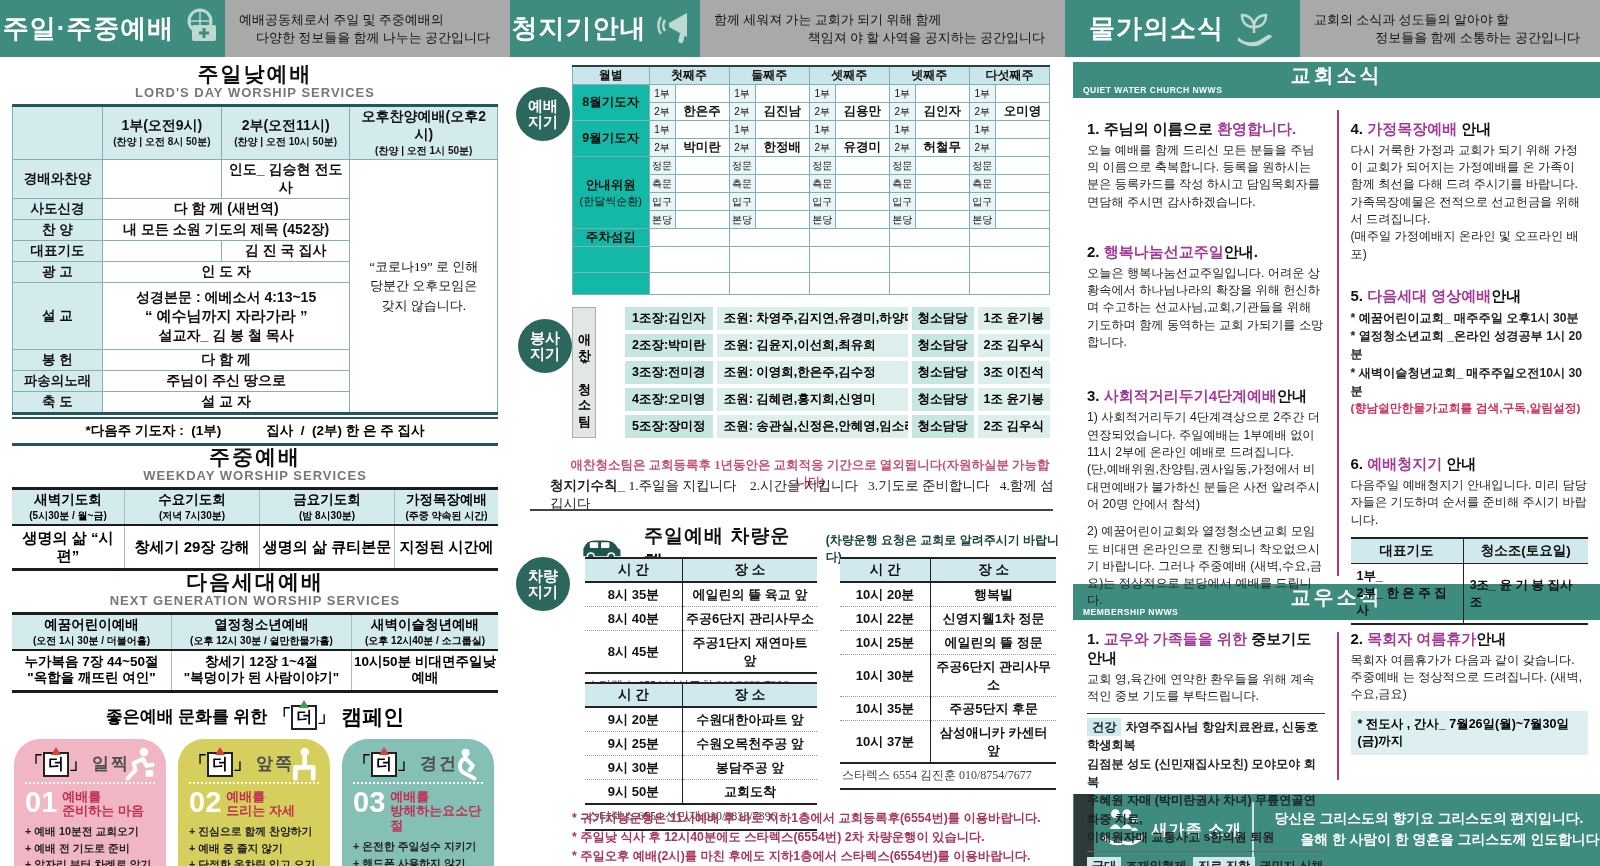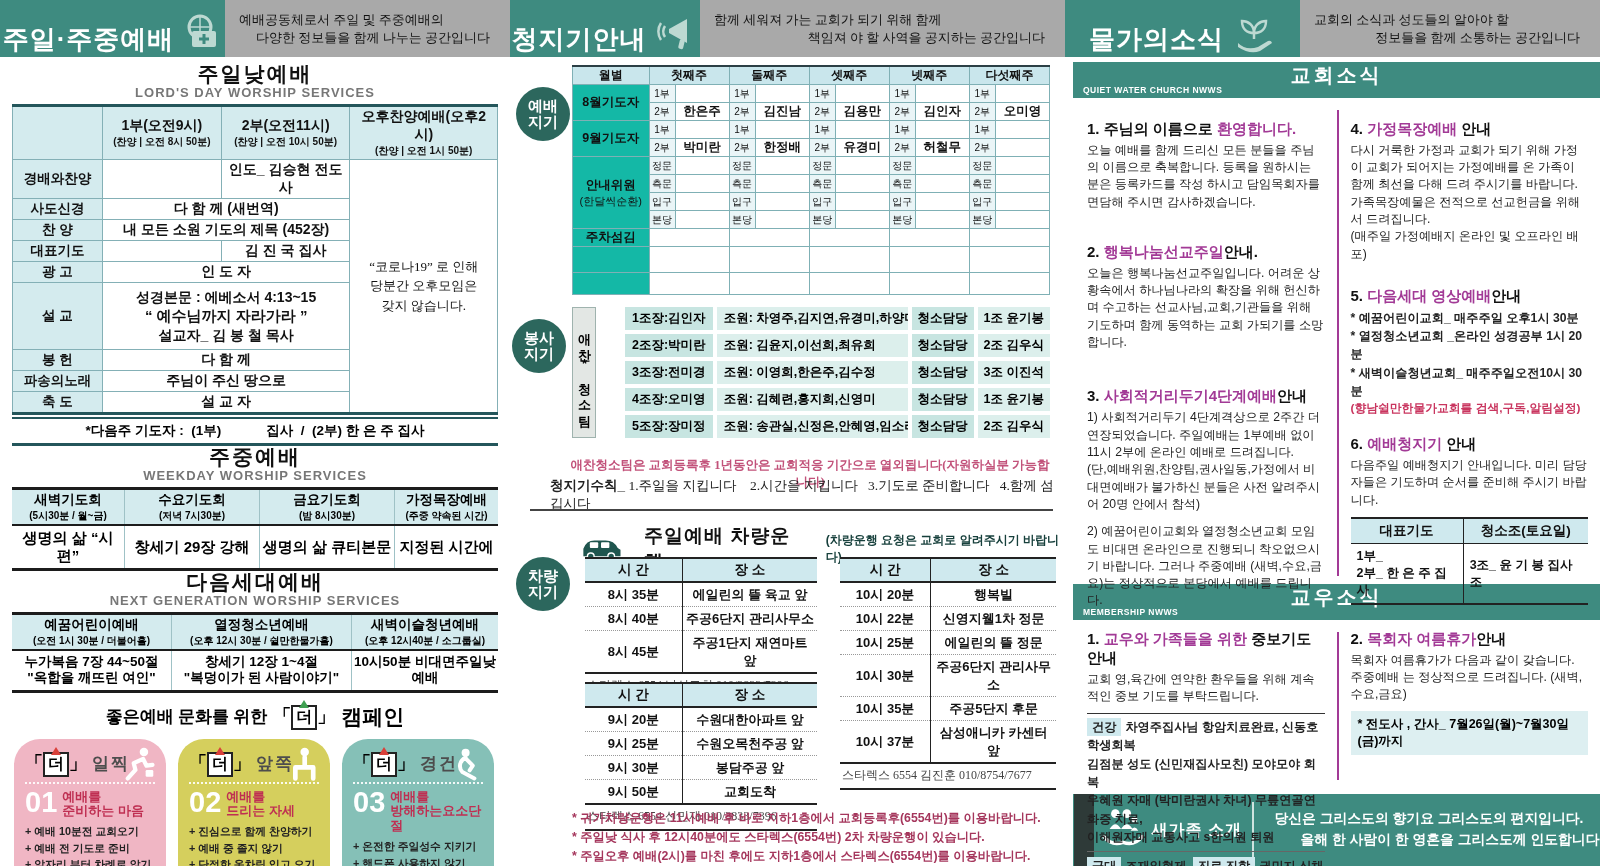--- a/index.html
+++ b/index.html
@@ -5,21 +5,21 @@
   html,body{margin:0;padding:0;}
   body{width:1600px;height:866px;font-family:"Liberation Sans",sans-serif;background:#fff;overflow:hidden;}
   .page{display:flex;width:1600px;height:866px;}
   .panel{position:relative;box-sizing:border-box;}
   .panel-left{width:510px;}
   .panel-mid{width:555px;}
   .panel-right{width:535px;}
 
   
   .phead{display:flex;height:57px;}
-  .tblock{background:#3e8b80;color:#fff;display:flex;align-items:flex-end;justify-content:center;gap:8px;font-weight:bold;}
+  .tblock{background:#3e8b80;color:#fff;display:flex;align-items:center;justify-content:center;gap:8px;font-weight:bold;}
   .tblock .htitle{font-size:26px;letter-spacing:1px;}
   .hicon{color:#bdd9d2;flex:0 0 auto;}
   .gblock{flex:1;background:#a9a9a9;color:#111;font-family:"Liberation Serif",serif;font-size:13px;display:flex;flex-direction:column;justify-content:center;padding:4px 14px;box-sizing:border-box;}
   .gblock .l2{text-align:right;padding-right:6px;}
 
   
   .sec-title{text-align:center;font-size:21px;font-weight:bold;color:#111;letter-spacing:2px;line-height:1.05;margin-top:0;}
   .sec-sub{text-align:center;font-size:13px;color:#777;letter-spacing:1px;font-weight:bold;margin-bottom:4px;}
 
   
@@ -535,21 +535,21 @@
               <td class="lab"></td>
               <td colspan="2"></td>
               <td colspan="2"></td>
               <td colspan="2"></td>
               <td colspan="2"></td>
               <td colspan="2"></td>
             </tr>
       </tbody>
         </table>
 
-      <div class="badge" style="left:2px;top:262px;">
+      <div class="badge" style="left:8px;top:262px;">
         <span>봉사</span>
           <span>지기</span>
       </div>
 
       <div class="svc">
         <div class="svc-side">애찬*청소팀</div>
         <div class="svc-rows">
           <div class="srow">
               <span class="leader">1조장:김인자</span>
               <span class="members">조원: 차영주,김지연,유경미,하양미</span>
@@ -752,21 +752,21 @@
             <div class="nb">다시 거룩한 가정과 교회가 되기 위해 가정이 교회가 되어지는 가정예배를 온 가족이 함께 최선을 다해 드려 주시기를 바랍니다. 가족목장예물은 전적으로 선교헌금을 위해서 드려집니다.</div>
             <div class="nb b">(매주일 가정예배지 온라인 및 오프라인 배포)</div>
           </div>
           <div class="nitem" style="margin-top:24px;">
             <div class="nh"><span>5. </span><span class="acc">다음세대 영상예배</span><span>안내</span></div>
             <div class="bul">* 예꿈어린이교회_ 매주주일 오후1시 30분</div>
             <div class="bul">* 열정청소년교회 _온라인 성경공부 1시 20분</div>
             <div class="bul">* 새벽이슬청년교회_ 매주주일오전10시 30분</div>
             <div class="red-note">(향남쉴만한물가교회를 검색,구독,알림설정)</div>
           </div>
-          <div class="nitem" style="margin-top:18px;">
+          <div class="nitem" style="margin-top:38px;">
             <div class="nh"><span>6. </span><span class="acc">예배청지기</span><span> 안내</span></div>
             <div class="nb">다음주일 예배청지기 안내입니다. 미리 담당자들은 기도하며 순서를 준비해 주시기 바랍니다.</div>
             <table class="ktbl">
               <tbody>
                   <tr>
                     <th>대표기도</th>
                     <th>청소조(토요일)</th>
                   </tr>
               <tr>
                 <td>

